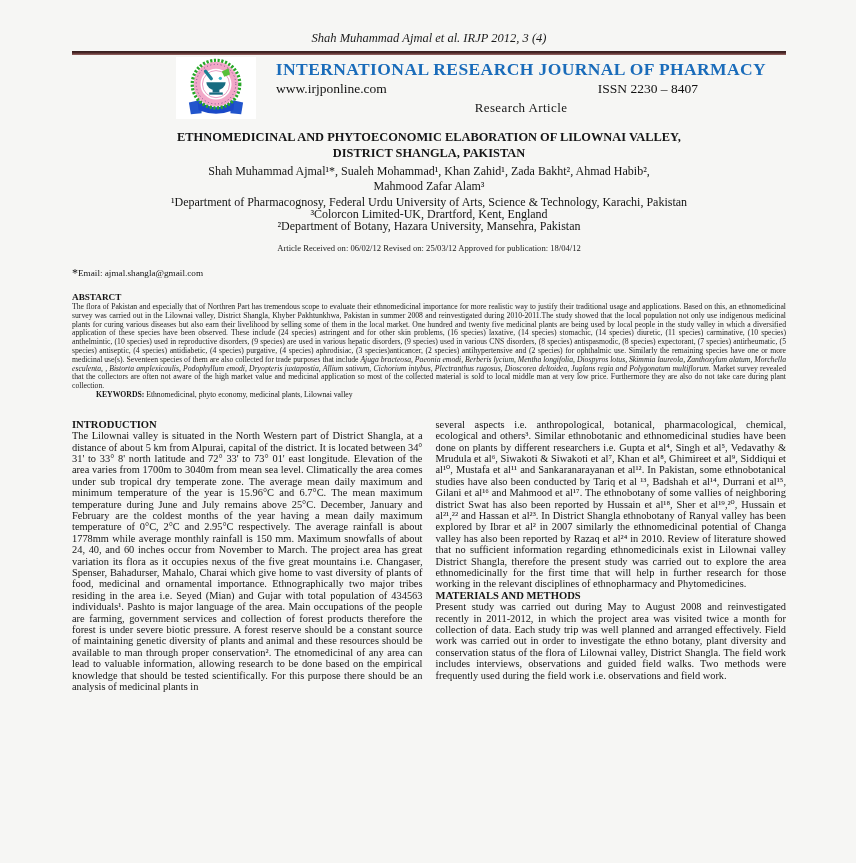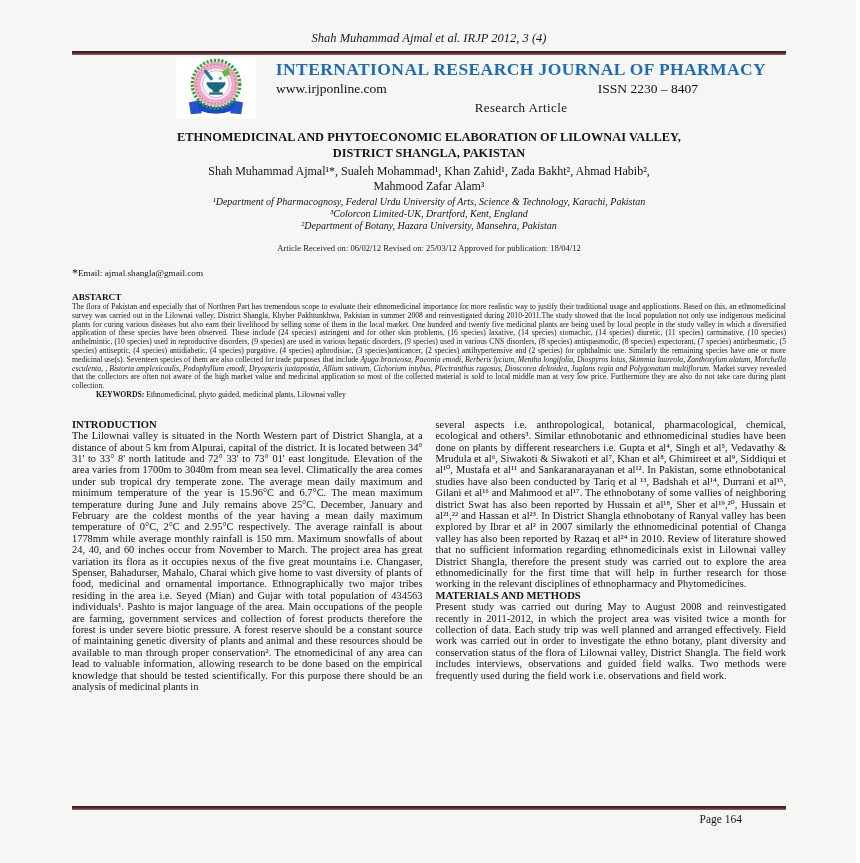--- a/index.html
+++ b/index.html
@@ -33,21 +33,21 @@
     color:#1a6cba;letter-spacing:0.4px;margin-top:2px;
   }
   .mast-row{
     display:flex;justify-content:space-between;
     padding:1px 88px 0 20px;font-size:13.5px;color:#111;
   }
   .article-type{text-align:center;font-size:13px;letter-spacing:0.4px;margin-top:3px;}
   .title-block{text-align:center;}
   .paper-title{font-size:12.4px;font-weight:bold;line-height:15.5px;margin-top:9px;}
   .authors{font-size:12px;line-height:14.5px;margin-top:3px;}
-  .affil{font-size:10px;line-height:12px;font-style:italic;}
+  .affil{font-size:12px;line-height:12px;}
   .affil-group{margin-top:3px;}
   .received{font-size:8.6px;margin-top:11px;color:#222;}
   .email-line{margin-top:13px;font-size:9.2px;text-align:left;}
   .email-star{font-size:12px;vertical-align:-1px;}
   .abs-heading{font-size:9.2px;font-weight:bold;margin-top:11px;}
   .abs-text{
     margin:1px 0 0 0;font-size:7.7px;line-height:8.8px;
     text-align:justify;color:#1b1b1b;
   }
   .abs-text i{font-style:italic;}
@@ -116,33 +116,29 @@
       </div>
       <div class="received">Article Received on: 06/02/12 Revised on: 25/03/12 Approved for publication: 18/04/12</div>
     </div>
 
     <div class="email-line">
       <span class="email-star">*</span><span>Email: ajmal.shangla@gmail.com</span>
     </div>
 
     <div class="abs-heading">ABSTARCT</div>
     <p class="abs-text"><span>The flora of Pakistan and especially that of Northren Part has tremendous scope to evaluate their ethnomedicinal importance for more realistic way to justify their traditional usage and applications. Based on this, an ethnomedicinal survey was carried out in the Lilownai valley, District Shangla, Khyber Pakhtunkhwa, Pakistan in summer 2008 and reinvestigated during 2010-2011.The study showed that the local population not only use indigenous medicinal plants for curing various diseases but also earn their livelihood by selling some of them in the local market. One hundred and twenty five medicinal plants are being used by local people in the study valley in which a diversified application of these species have been observed. These include (24 species) astringent and for other skin problems, (16 species) laxative, (14 species) stomachic, (14 species) diuretic, (11 species) carminative, (10 species) anthelmintic, (10 species) used in reproductive disorders, (9  species) are used in various hepatic disorders, (9 species) used in various CNS disorders, (8 species) antispasmodic, (8 species) expectorant, (7 species) antirheumatic, (5 species) antiseptic, (4 species) antidiabetic, (4 species)  purgative, (4 species)  aphrodisiac, (3 species)anticancer, (2 species) antihypertensive and (2 species) for ophthalmic use. Similarly the remaining species have one or more medicinal use(s). Seventeen species of them are also collected for trade purposes that include </span><i>Ajuga bracteosa, Paeonia emodi, Berberis lycium, Mentha longifolia, Diospyros lotus, Skimmia laureola, Zanthoxylum alatum, Morchella esculenta, , Bistorta amplexicaulis, Podophyllum emodi, Dryopteris juxtapostia, Allium sativum, Cichorium intybus,  Plectranthus rugosus, Dioscorea deltoidea, Juglans regia and Polygonatum multiflorum</i><span>. Market survey revealed that the collectors are often not aware of the high market value and medicinal application so most of the collected material is sold to local middle man at very low price. Furthermore they are also do not take care during plant collection.</span></p>
-    <p class="keywords"><b>KEYWORDS:</b><span> Ethnomedicinal, phyto guided, medicinal plants, Lilownai valley</span></p>
+    <p class="keywords"><b>KEYWORDS:</b><span> Ethnomedicinal, phyto economy, medicinal plants, Lilownai valley</span></p>
 
     <div class="columns">
       <div class="col">
         <div class="sec-heading">INTRODUCTION</div>
         <p>The Lilownai valley is situated in the North Western part of District Shangla, at a distance of about 5 km from Alpurai, capital of the district. It is located between 34° 31' to 33° 8' north latitude and 72° 33' to 73° 01' east longitude. Elevation of the area varies from 1700m to 3040m from mean sea level. Climatically the area comes under sub tropical dry temperate zone. The average mean daily maximum and minimum temperature of the year is 15.96°C and 6.7°C. The mean maximum temperature during June and July remains above 25°C. December, January and February are the coldest months of the year having a mean daily maximum temperature of 0°C, 2°C and 2.95°C respectively. The average rainfall is about 1778mm while average monthly rainfall is 150 mm. Maximum snowfalls of about 24, 40, and 60 inches occur from November to March. The project area has great variation its flora as it occupies nexus of the five great mountains i.e. Changaser, Spenser, Bahadurser, Mahalo, Charai which give home to vast diversity of plants of food, medicinal and ornamental importance. Ethnographically two major tribes residing in the area i.e. Seyed (Mian) and Gujar with total population of 434563 individuals¹. Pashto is major language of the area. Main occupations of the people are farming, government services and collection of forest products therefore the forest is under severe biotic pressure. A forest reserve should be a constant source of maintaining genetic diversity of plants and animal and these resources should be available to man through proper conservation². The etnomedicinal of any area can lead to valuable information, allowing research to be done based on the empirical knowledge that should be tested scientifically. For this purpose there should be an analysis of medicinal plants in</p>
       </div>
       <div class="col">
         <p>several aspects i.e. anthropological, botanical, pharmacological, chemical, ecological and others³. Similar ethnobotanic and ethnomedicinal studies have been done on plants by different researchers i.e. Gupta et al⁴, Singh et al⁵, Vedavathy &amp; Mrudula et al⁶, Siwakoti &amp; Siwakoti et al⁷, Khan et al⁸, Ghimireet et al⁹, Siddiqui et al¹⁰, Mustafa et al¹¹ and Sankaranarayanan et al¹². In Pakistan, some ethnobotanical studies have also been conducted  by Tariq et al ¹³, Badshah et al¹⁴, Durrani et al¹⁵, Gilani et al¹⁶ and Mahmood et al¹⁷. The ethnobotany of some vallies of neighboring district Swat has also been reported by Hussain et al¹⁸, Sher et al¹⁹,²⁰, Hussain et al²¹,²² and Hassan et al²³. In District Shangla ethnobotany of Ranyal valley has been explored  by Ibrar et al² in 2007 similarly the ethnomedicinal potential of Changa valley has also been reported by Razaq et al²⁴ in 2010. Review of literature showed that no sufficient information regarding ethnomedicinals exist in Lilownai valley District Shangla, therefore the present study was carried out to explore the area ethnomedicinally for the first time that will help in further research for those working in the relevant disciplines of ethnopharmacy and Phytomedicines.</p>
         <div class="sec-heading">MATERIALS AND METHODS</div>
         <p>Present study was carried out during May to August 2008 and reinvestigated recently in 2011-2012, in which the project area was visited twice a month for collection of data. Each study trip was well planned and arranged effectively. Field work was carried out in order to investigate the ethno botany, plant diversity and conservation status of the flora of Lilownai valley, District Shangla. The field work includes interviews, observations and guided field walks. Two methods were frequently used during the field work i.e. observations and field work.</p>
       </div>
     </div>
 
   </div>
 
-  <div class="footer">
-    <div class="rule"></div>
-    <div class="page-num">Page 164</div>
-  </div>
 </div>
 
 </body></html>

